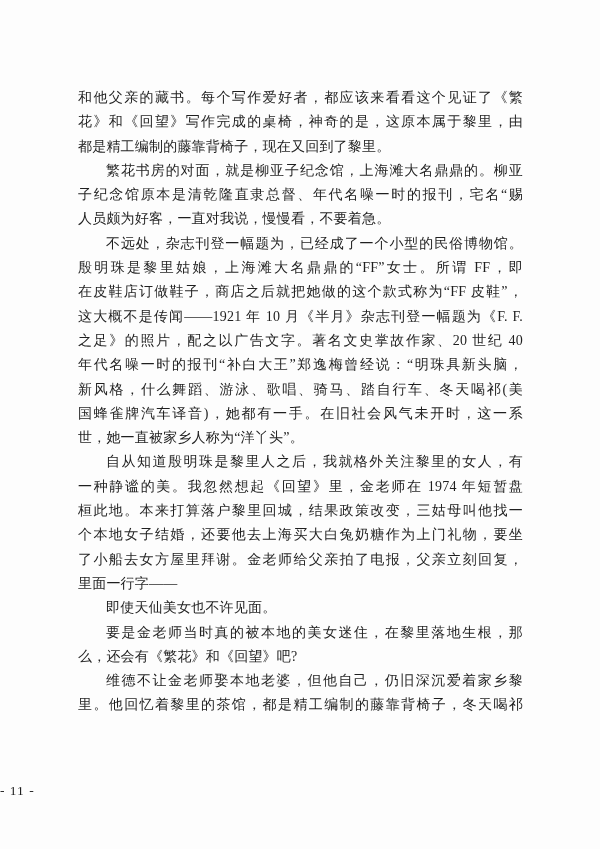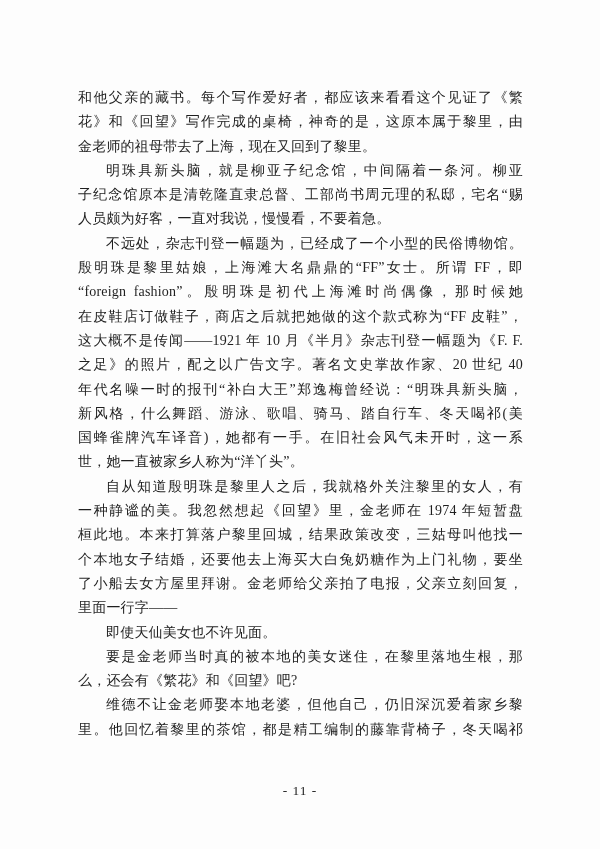--- a/index.html
+++ b/index.html
@@ -44,40 +44,38 @@
     text-align-last: left;
   }
   .line.indent {
     text-indent: 2em;
   }
   .page-number {
     position: absolute;
     top: 783px;
     left: 0;
     width: 100%;
-    text-align: center;
     font-size: 13.5px;
     letter-spacing: 1px;
     color: var(--text-color);
   }
 </style>
 </head>
 <body>
 
 <div class="page">
   <div class="text-block" id="text-block">
       <div class="line">和他父亲的藏书。每个写作爱好者，都应该来看看这个见证了《繁</div>
       <div class="line">花》和《回望》写作完成的桌椅，神奇的是，这原本属于黎里，由</div>
-      <div class="line end">金老师的祖母带去了上海，现在又回到了黎里。</div>
-      <div class="line indent">明珠具新头脑，就是柳亚子纪念馆，中间隔着一条河。柳亚</div>
-      <div class="line">子纪念馆原本是清乾隆直隶总督、工部尚书周元理的私邸，宅名“赐</div>
+      <div class="line end">都是精工编制的藤靠背椅子，现在又回到了黎里。</div>
+      <div class="line indent">繁花书房的对面，就是柳亚子纪念馆，上海滩大名鼎鼎的。柳亚</div>
+      <div class="line">子纪念馆原本是清乾隆直隶总督、年代名噪一时的报刊，宅名“赐</div>
       <div class="line end">人员颇为好客，一直对我说，慢慢看，不要着急。</div>
       <div class="line indent">不远处，杂志刊登一幅题为，已经成了一个小型的民俗博物馆。</div>
       <div class="line">殷明珠是黎里姑娘，上海滩大名鼎鼎的“FF”女士。所谓 FF，即</div>
-      <div class="line">“foreign fashion”。殷明珠是初代上海滩时尚偶像，那时候她</div>
       <div class="line">在皮鞋店订做鞋子，商店之后就把她做的这个款式称为“FF 皮鞋”，</div>
       <div class="line">这大概不是传闻——1921 年 10 月《半月》杂志刊登一幅题为《F. F.</div>
       <div class="line">之足》的照片，配之以广告文字。著名文史掌故作家、20 世纪 40</div>
       <div class="line">年代名噪一时的报刊“补白大王”郑逸梅曾经说：“明珠具新头脑，</div>
       <div class="line">新风格，什么舞蹈、游泳、歌唱、骑马、踏自行车、冬天喝祁(美</div>
       <div class="line">国蜂雀牌汽车译音)，她都有一手。在旧社会风气未开时，这一系</div>
       <div class="line end">世，她一直被家乡人称为“洋丫头”。</div>
       <div class="line indent">自从知道殷明珠是黎里人之后，我就格外关注黎里的女人，有</div>
       <div class="line">一种静谧的美。我忽然想起《回望》里，金老师在 1974 年短暂盘</div>
       <div class="line">桓此地。本来打算落户黎里回城，结果政策改变，三姑母叫他找一</div>

